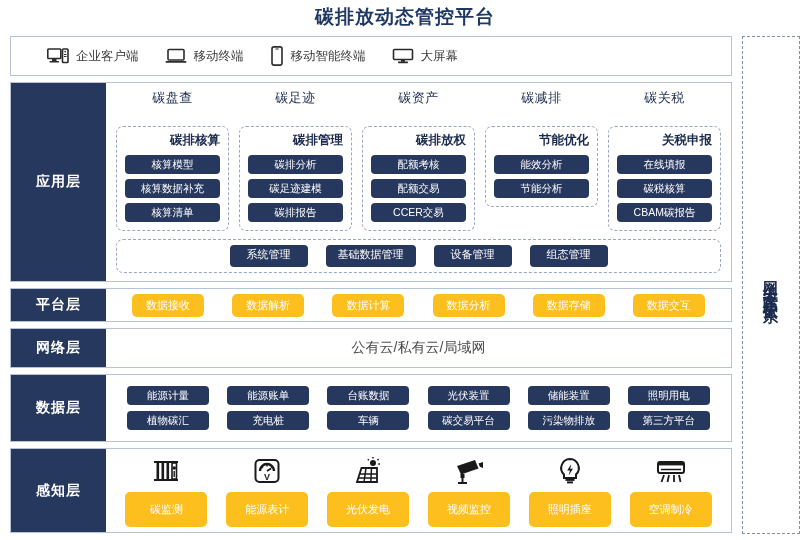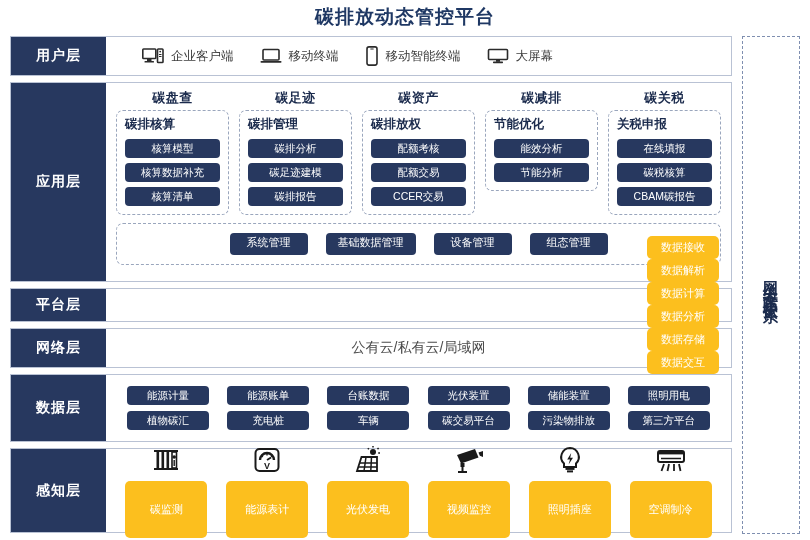--- a/index.html
+++ b/index.html
@@ -92,33 +92,33 @@
     width: 100%;
   }
   .app-group {
     flex: 1 1 0;
     display: flex;
     flex-direction: column;
     align-items: center;
   }
   .group-title {
     font-size: 13px;
-    font-weight: bold;
+    font-weight: normal;
     color: #1b2b4d;
-    margin-bottom: 3px;
+    margin-bottom: 19px;
     letter-spacing: 0.5px;
   }
   .group-box {
     width: 100%;
     border: 1.3px dashed #9aa6bd;
     border-radius: 7px;
     padding: 5px 8px 8px 8px;
     display: flex;
     flex-direction: column;
-    align-items: flex-start;
+    align-items: flex-end;
     gap: 5px;
   }
   .group-sub {
     font-size: 12.5px;
     font-weight: bold;
     color: #1b2b4d;
     margin-bottom: 1px;
   }
   .pill-navy {
     width: 100%;
@@ -153,21 +153,20 @@
   }
 
   
   .layer-platform { height: 34px; }
   .platform-items {
     display: flex;
     width: 100%;
     justify-content: space-around;
     align-items: flex-end;
     padding: 0 12px;
-    flex-direction: column;
   }
   .pill-yellow {
     background: #fcbf1e;
     color: #ffffff;
     font-size: 11px;
     border-radius: 5px;
     padding: 4px 14px;
     white-space: nowrap;
     text-align: center;
   }
@@ -219,21 +218,21 @@
     gap: 6px;
   }
   .perc-item .ico {
     height: 32px;
     display: flex;
     align-items: flex-end;
     justify-content: center;
   }
   .perc-item .pill-yellow {
     min-width: 82px;
-    padding: 21px 10px;
+    padding: 10px 10px;
   }
 
   
   #security {
     position: absolute;
     left: 742px; top: 36px;
     width: 58px; height: 498px;
     border: 1.5px dashed #7f8fb0;
     display: flex;
     align-items: center;
@@ -251,21 +250,20 @@
 </head>
 <body>
 
 <div id="page">
 
   <div id="title">碳排放动态管控平台</div>
 
   <div id="stack">
 
     <div class="layer layer-user">
-      <div class="layer-label">用户层</div>
       <div class="layer-body">
         <div class="user-items">
 
           <div class="user-item">
             <span class="ico">
               <svg width="22" height="16" viewBox="0 0 22 16">
                 <rect x="0.8" y="1" width="13" height="9.5" rx="0.8" fill="none" stroke="#2b2b2b" stroke-width="1.6"></rect>
                 <rect x="5" y="11" width="4.5" height="2.2" fill="#2b2b2b"></rect>
                 <rect x="2.5" y="13" width="9.5" height="1.6" rx="0.6" fill="#2b2b2b"></rect>
                 <rect x="15.5" y="1" width="5.5" height="13.5" rx="0.8" fill="none" stroke="#2b2b2b" stroke-width="1.6"></rect>

